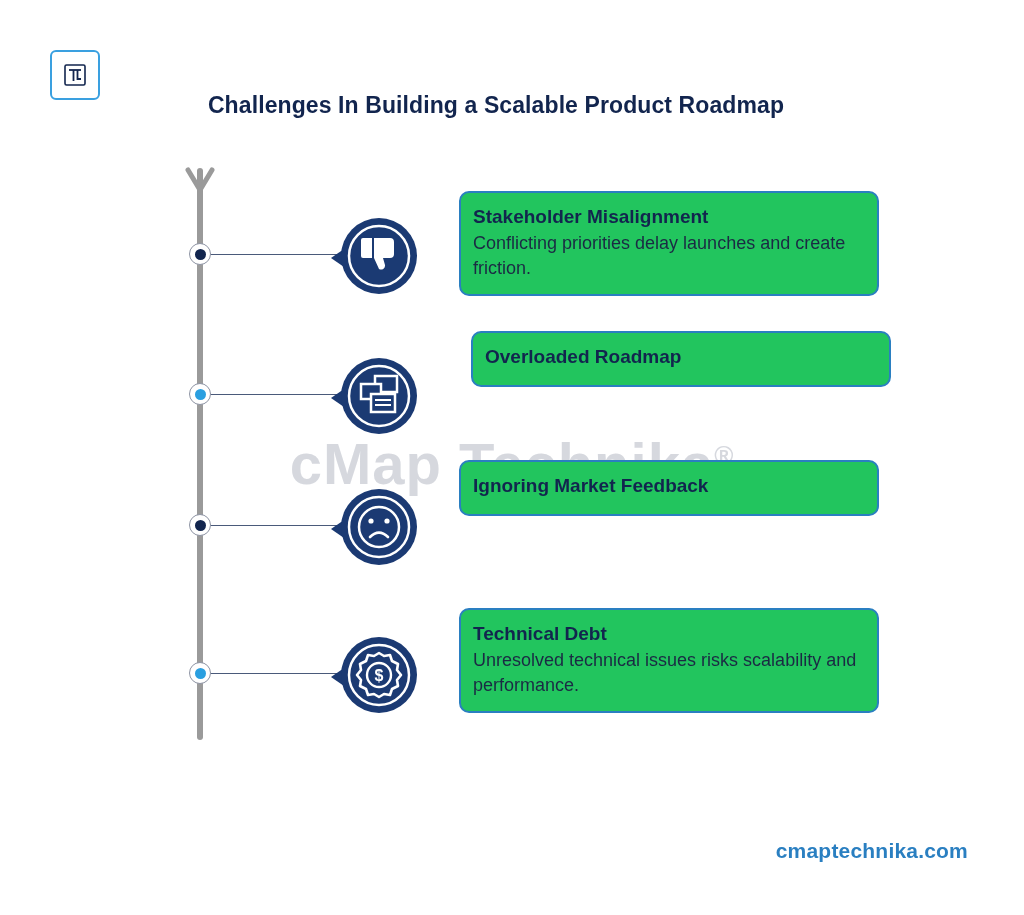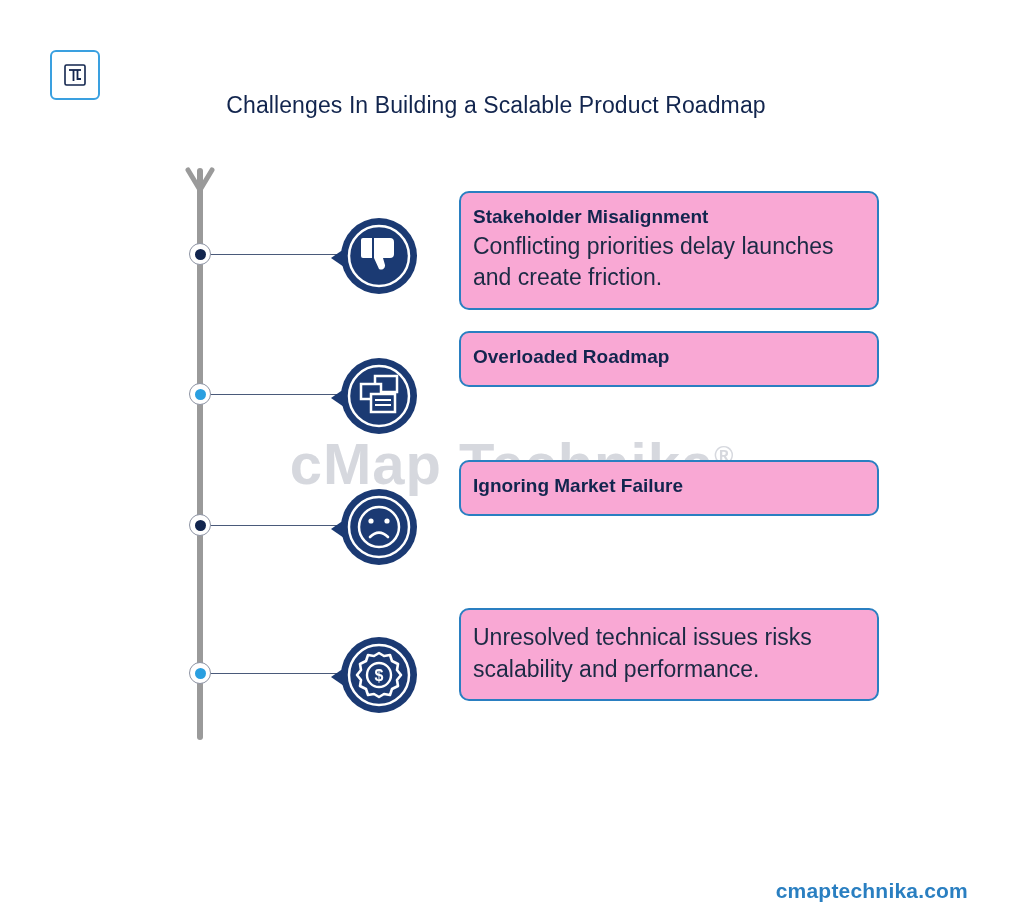--- a/index.html
+++ b/index.html
@@ -32,21 +32,21 @@
   .logo-box svg { display: block; }
 
   
   .title {
     position: absolute;
     left: 0;
     top: 92px;
     width: 992px;
     text-align: center;
     font-size: 23px;
-    font-weight: normal;
+    font-weight: bold;
     color: #12254e;
     letter-spacing: .1px;
   }
 
   
   .watermark {
     position: absolute;
     left: 0;
     top: 430px;
     width: 1024px;
@@ -128,42 +128,42 @@
   }
   .pin svg { display: block; }
 
   
   .card {
     position: absolute;
     left: 459px;
     width: 420px;
     border: 2px solid #2a7fc1;
     border-radius: 10px;
-    background: #f9a8d4;
+    background: #22c55e;
     box-sizing: border-box;
     padding: 12px 14px 14px 12px;
   }
   .card-title {
     font-size: 19px;
     font-weight: bold;
     color: #12254e;
     line-height: 1.25;
     margin-bottom: 2px;
   }
   .card-desc {
-    font-size: 23px;
+    font-size: 18px;
     color: #1b2a44;
     line-height: 1.38;
   }
 
   
   .footer-url {
     position: absolute;
     right: 56px;
-    top: 879px;
+    top: 839px;
     font-size: 21px;
     font-weight: bold;
     color: #2a7fc1;
     letter-spacing: .2px;
   }
 </style>
 </head>
 <body>
 
 <div class="logo-box">
@@ -221,21 +221,21 @@
       <circle cx="52" cy="46" r="38" fill="#1b3a73"></circle>
       <circle cx="52" cy="46" r="30" fill="none" stroke="#ffffff" stroke-width="2.5"></circle>
       <g transform="translate(52,46)">
         <rect x="-4" y="-20" width="22" height="16" fill="none" stroke="#ffffff" stroke-width="2.5"></rect>
         <rect x="-18" y="-12" width="20" height="15" fill="#1b3a73" stroke="#ffffff" stroke-width="2.5"></rect>
         <rect x="-8" y="-2" width="24" height="18" fill="#1b3a73" stroke="#ffffff" stroke-width="2.5"></rect>
         <path d="M-4 4 h16 M-4 9 h16" stroke="#ffffff" stroke-width="2"></path>
       </g>
     </svg>
   </div>
-  <div class="card" style="top:-63px;">
+  <div class="card" style="top:-63px;margin-left:12px;">
     <div class="card-title">Overloaded Roadmap</div>
   </div>
 </div>
 
 <div class="row" style="top:525px;">
   <div class="row-connector"></div>
   <div class="node-dot">
       <i style="background:#12254e"></i>
     </div>
   <div class="pin">
@@ -245,21 +245,21 @@
       <circle cx="52" cy="46" r="30" fill="none" stroke="#ffffff" stroke-width="2.5"></circle>
       <g transform="translate(52,46)">
         <circle cx="0" cy="0" r="20" fill="none" stroke="#ffffff" stroke-width="2.5"></circle>
         <circle cx="-8" cy="-6" r="2.6" fill="#ffffff"></circle>
         <circle cx="8" cy="-6" r="2.6" fill="#ffffff"></circle>
         <path d="M-9 10 q9 -9 18 0" fill="none" stroke="#ffffff" stroke-width="2.6" stroke-linecap="round"></path>
       </g>
     </svg>
   </div>
   <div class="card" style="top:-65px;">
-    <div class="card-title">Ignoring Market Failure</div>
+    <div class="card-title">Ignoring Market Feedback</div>
   </div>
 </div>
 
 <div class="row" style="top:673px;">
   <div class="row-connector"></div>
   <div class="node-dot">
       <i style="background:#2a9fe0"></i>
     </div>
   <div class="pin">
     <svg width="92" height="92" viewBox="0 0 92 92">
@@ -267,17 +267,18 @@
       <circle cx="52" cy="46" r="38" fill="#1b3a73"></circle>
       <circle cx="52" cy="46" r="30" fill="none" stroke="#ffffff" stroke-width="2.5"></circle>
       <g transform="translate(52,46)">
         <path d="M0 -22 L5 -19 L11 -20 L13 -14 L19 -11 L18 -5 L22 0 L18 5 L19 11 L13 14 L11 20 L5 19 L0 22 L-5 19 L-11 20 L-13 14 L-19 11 L-18 5 L-22 0 L-18 -5 L-19 -11 L-13 -14 L-11 -20 L-5 -19 Z" fill="none" stroke="#ffffff" stroke-width="2.6" stroke-linejoin="round"></path>
         <circle cx="0" cy="0" r="12" fill="none" stroke="#ffffff" stroke-width="2.4"></circle>
         <text x="0" y="6" text-anchor="middle" font-family="Liberation Sans, sans-serif" font-size="16" font-weight="bold" fill="#ffffff">$</text>
       </g>
     </svg>
   </div>
   <div class="card" style="top:-65px;">
+    <div class="card-title">Technical Debt</div>
     <div class="card-desc">Unresolved technical issues risks scalability and performance.</div>
   </div>
 </div>
 
 <div class="footer-url">cmaptechnika.com</div>
 
 </body></html>

